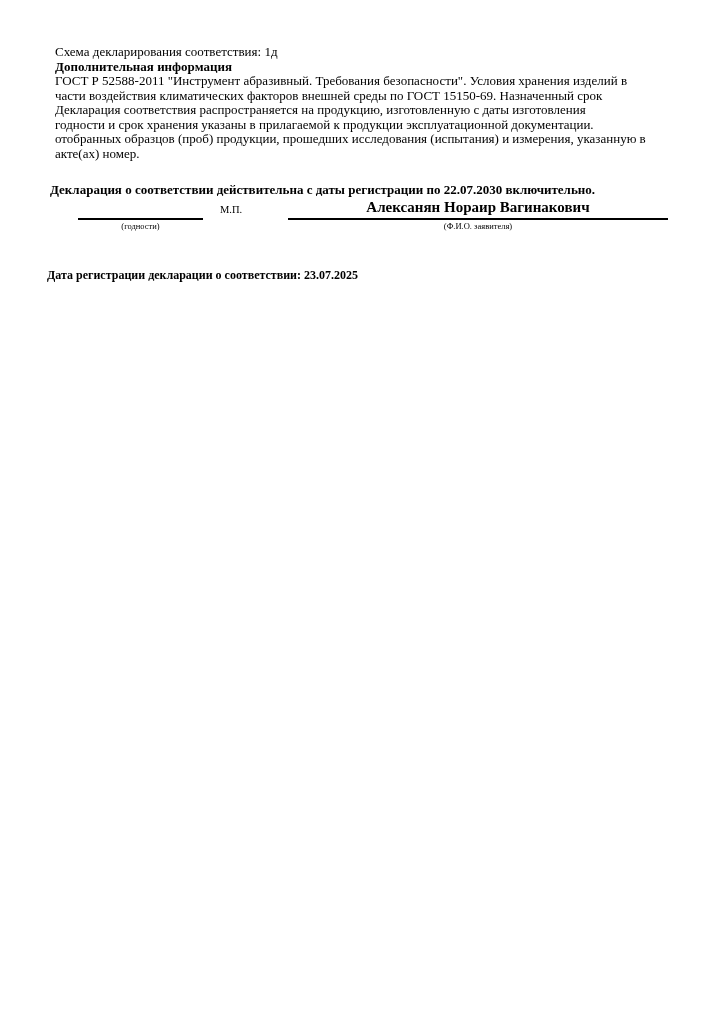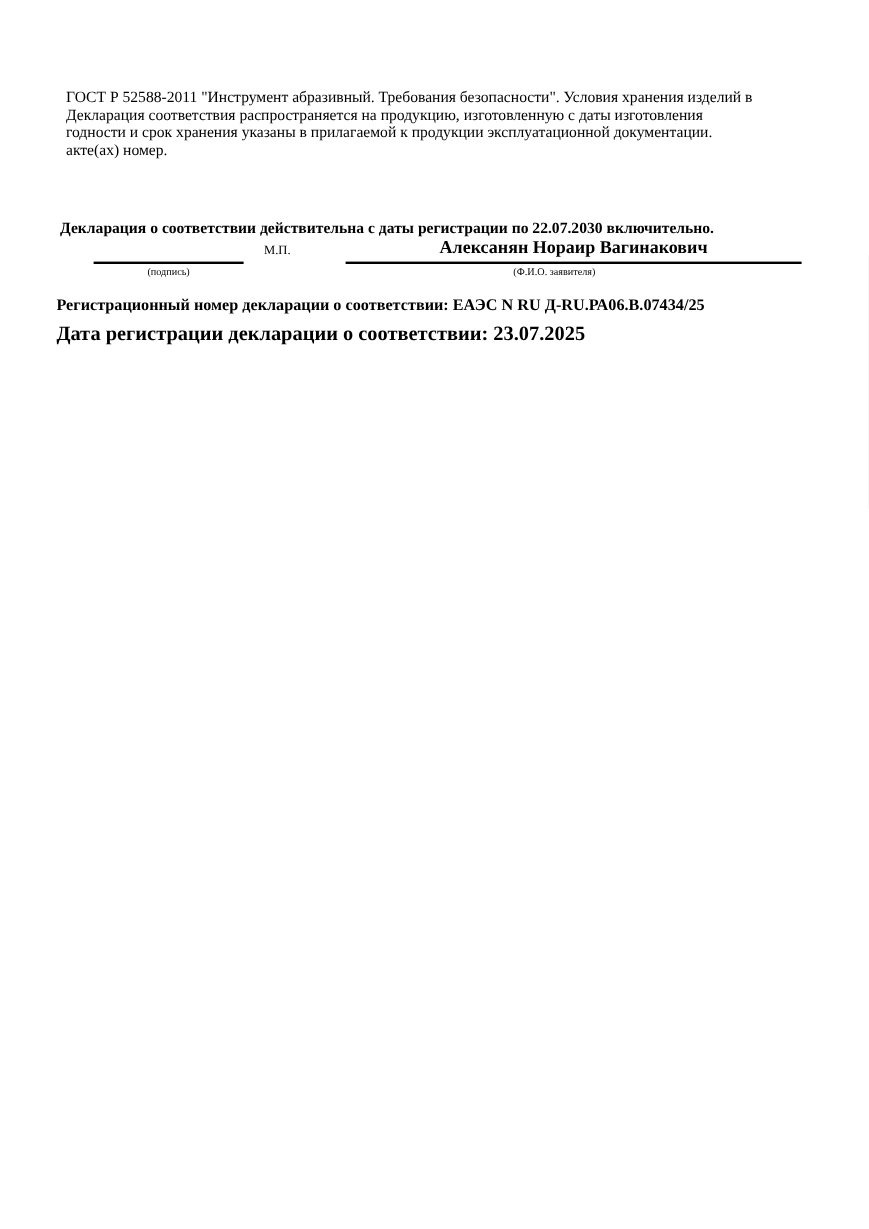--- a/index.html
+++ b/index.html
@@ -33,52 +33,54 @@
     white-space: nowrap;
   }
   .rule { position: absolute; top: 22px; height: 0; border-top: 2px solid #000000; }
   .rule-left  { left: 78px;  width: 125px; }
   .rule-right { left: 288px; width: 380px; }
   .caption {
     position: absolute; top: 25px; font-size: 8.5px; text-align: center;
     white-space: nowrap;
   }
   .caption-signature { left: 78px;  width: 125px; }
-  .caption-name      { left: 272px; width: 380px; }
+  .caption-name      { left: 288px; width: 380px; }
 
   .reg-number-line { left: 47px; top: 246px; font-size: 13.5px; }
-  .reg-date-line   { left: 47px; top: 268px; font-size: 17px; }
+  .reg-date-line   { left: 47px; top: 268px; font-size: 12px; }
 </style>
 </head>
 <body>
 
 <div class="page">
 
+  <div class="abs top-block body-text">
+    <div class="nowrap">Схема декларирования соответствия: 1д</div>
+    <div class="nowrap b">Дополнительная информация</div>
+  </div>
 
   <div class="abs para-block body-text">
     <div class="nowrap">ГОСТ Р 52588-2011 "Инструмент абразивный. Требования безопасности". Условия хранения изделий в</div>
+    <div class="nowrap">части воздействия климатических факторов внешней среды по ГОСТ 15150-69. Назначенный срок</div>
     <div class="nowrap">Декларация соответствия распространяется на продукцию, изготовленную с даты изготовления</div>
     <div class="nowrap">годности и срок хранения указаны в прилагаемой к продукции эксплуатационной документации.</div>
+    <div class="nowrap">отобранных образцов (проб) продукции, прошедших исследования (испытания) и измерения, указанную в</div>
     <div class="nowrap">акте(ах) номер.</div>
   </div>
 
   <div class="abs validity-line nowrap b">Декларация о соответствии действительна с даты регистрации по 22.07.2030 включительно.</div>
 
   <div class="abs sig-area">
     <span class="stamp-label nowrap">М.П.</span>
     <span class="applicant-name">Алексанян Нораир Вагинакович</span>
     <span class="rule rule-left"></span>
     <span class="rule rule-right"></span>
-    <span class="caption caption-signature">(подпись)</span>
+    <span class="caption caption-signature">(годности)</span>
     <span class="caption caption-name">(Ф.И.О. заявителя)</span>
   </div>
 
-  <div class="abs reg-number-line nowrap b">
-    <span>Регистрационный номер декларации о соответствии:</span>
-    <span>ЕАЭС N RU Д-RU.РА06.В.07434/25</span>
-  </div>
 
   <div class="abs reg-date-line nowrap b">
     <span>Дата регистрации декларации о соответствии:</span>
     <span>23.07.2025</span>
   </div>
 
 </div>
 
 </body></html>

